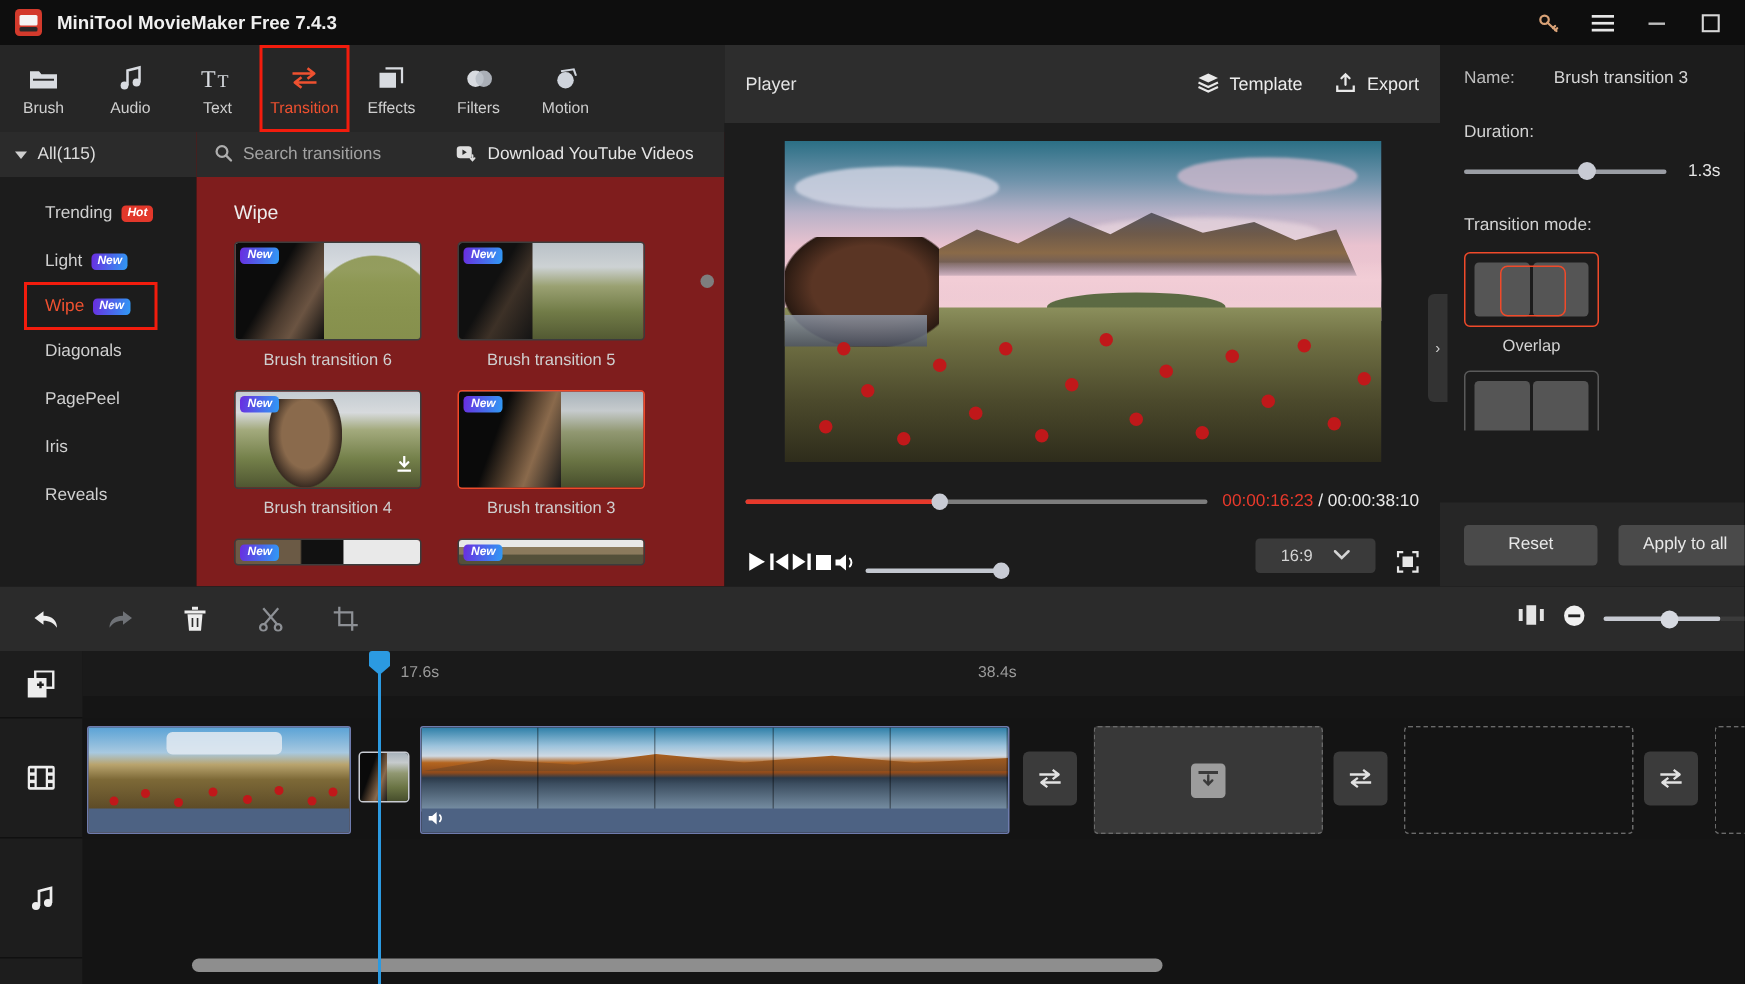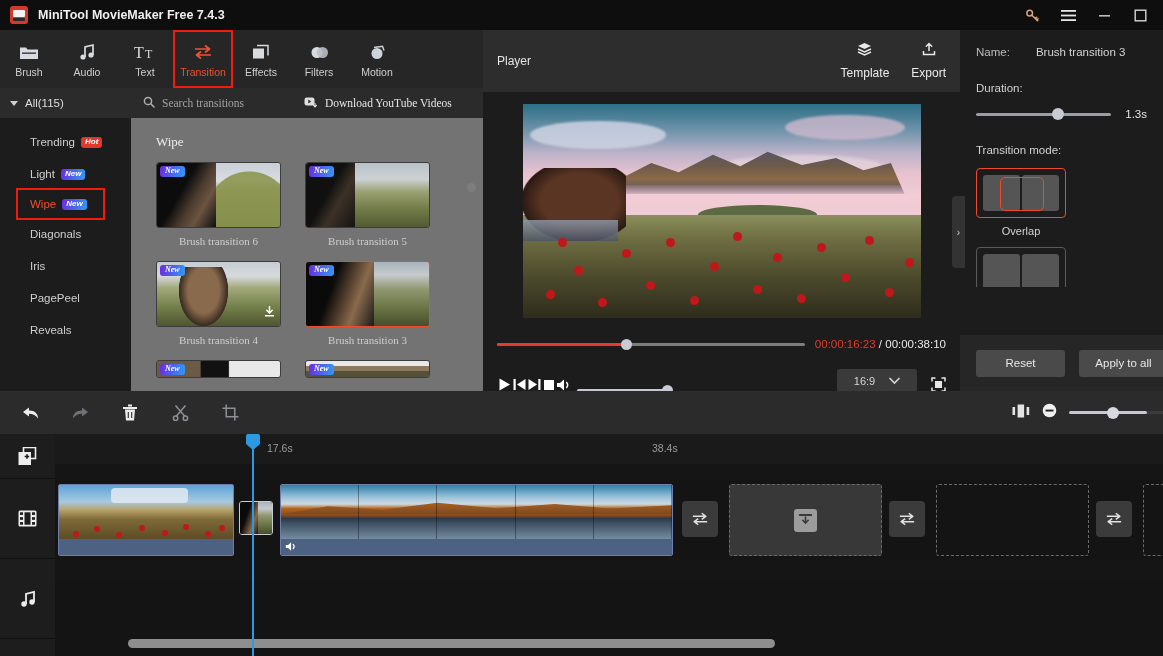--- a/index.html
+++ b/index.html
@@ -67,21 +67,21 @@
   }
   .cat.selected { color: #ef5130; }
   .cat.boxed { outline: 2px solid #f21c0d; width: 85px; margin-left: 18px; padding-left: 12px; height: 28px; }
   .badge { font-size: 8px; font-weight: bold; color: #fff; padding: 1px 4px 2px; border-radius: 3px; font-style: italic; line-height: 1; }
   .badge.hot { background: #e2382b; }
   .badge.new { background: linear-gradient(100deg,#6a2ce0,#2f9bf5); }
 
   
   .browser {
     position: absolute; left: 131px; top: 88px; width: 352px; height: 303px;
-    background: #737373; overflow: hidden; font-family: Liberation Serif, serif;
+    background: #7f1d1d; overflow: hidden;
   }
   .browser-bar {
     height: 30px; background: #2b2b2b; display: flex; align-items: center;
     font-size: 11.5px; color: #bdbdbd;
   }
   .search-box { display: flex; align-items: center; gap: 7px; margin-left: 12px; cursor: text; }
   .search-input { background: transparent; border: 0; outline: 0; color: #bdbdbd; font-size: 11.5px; font-family: inherit; width: 130px; }
   .search-input::placeholder { color: #a2a2a2; }
   .dl-yt { display: flex; align-items: center; gap: 7px; margin-left: 12px; color: #e6e6e6; cursor: pointer; }
   .group-title { font-size: 13px; color: #ededed; margin: 16px 0 0 25px; }
@@ -119,24 +119,24 @@
   .art.couple4:after { content:""; position:absolute; left:0; top:0; width:55%; height:100%;
      background: linear-gradient(110deg,#0a0a0a 0 38%, #57422f 58%, #8a6a4c 72%, #1b1b1b 100%); }
   .art.row3a { background: linear-gradient(90deg,#6b5a45 0 35%, #111 36% 58%, #e9e9e9 59% 100%); }
   .art.row3b { background: linear-gradient(180deg,#e8e8e8 0 30%, #8b7a5d 31% 60%, #54503a 61% 100%); }
 
   
   .player {
     position: absolute; left: 483px; top: 30px; width: 477px; height: 361px;
     background: #1c1c1c;
   }
-  .player-bar { height: 62px; background: #2d2d2d; display: flex; align-items: center; padding: 0 14px; }
+  .player-bar { height: 52px; background: #2d2d2d; display: flex; align-items: center; padding: 0 14px; }
   .player-bar .ttl { font-size: 12px; color: #e4e4e4; }
   .pb-actions { margin-left: auto; display: flex; align-items: center; gap: 22px; }
-  .pb-act { display: flex; align-items: center; gap: 7px; font-size: 12px; color: #ececec; cursor: pointer; flex-direction: column; }
+  .pb-act { display: flex; align-items: center; gap: 7px; font-size: 12px; color: #ececec; cursor: pointer; }
   .stage { height: 238px; display: flex; align-items: center; justify-content: center; background: #1c1c1c; }
   .preview {
     width: 398px; height: 214px; position: relative; overflow: hidden; background: #1a1a22;
   }
   .pv-sky { position: absolute; left: 0; top: 0; width: 100%; height: 56%;
     background: linear-gradient(180deg,#2b6f85 0%, #6f93ab 22%, #b8b2c8 40%, #e9c2cf 58%, #f3cfd6 100%); }
   .pv-cloud1 { position: absolute; left: 2%; top: 8%; width: 34%; height: 13%; background: #cfd3e2; border-radius: 50%; opacity: .85; filter: blur(1px); }
   .pv-cloud2 { position: absolute; right: 4%; top: 5%; width: 30%; height: 12%; background: #cdb9cd; border-radius: 50%; opacity: .8; filter: blur(1px); }
   .pv-cloud3 { position: absolute; right: 10%; top: 24%; width: 40%; height: 10%; background: #e6d4dd; border-radius: 50%; opacity: .75; filter: blur(1.5px); }
   .pv-mtn { position: absolute; left: 10%; top: 18%; width: 86%; height: 24%;
@@ -383,24 +383,24 @@
         <span class="badge new">New</span>
       </div>
       <div class="cat selected boxed">
         <span>Wipe</span>
         <span class="badge new">New</span>
       </div>
       <div class="cat">
         <span>Diagonals</span>
       </div>
       <div class="cat">
+        <span>PagePeel</span>
+      </div>
+      <div class="cat">
         <span>Iris</span>
-      </div>
-      <div class="cat">
-        <span>PagePeel</span>
       </div>
       <div class="cat">
         <span>Reveals</span>
       </div>
     </div>
   </div>
 
   <div class="browser">
     <div class="browser-bar">
       <div class="search-box">

